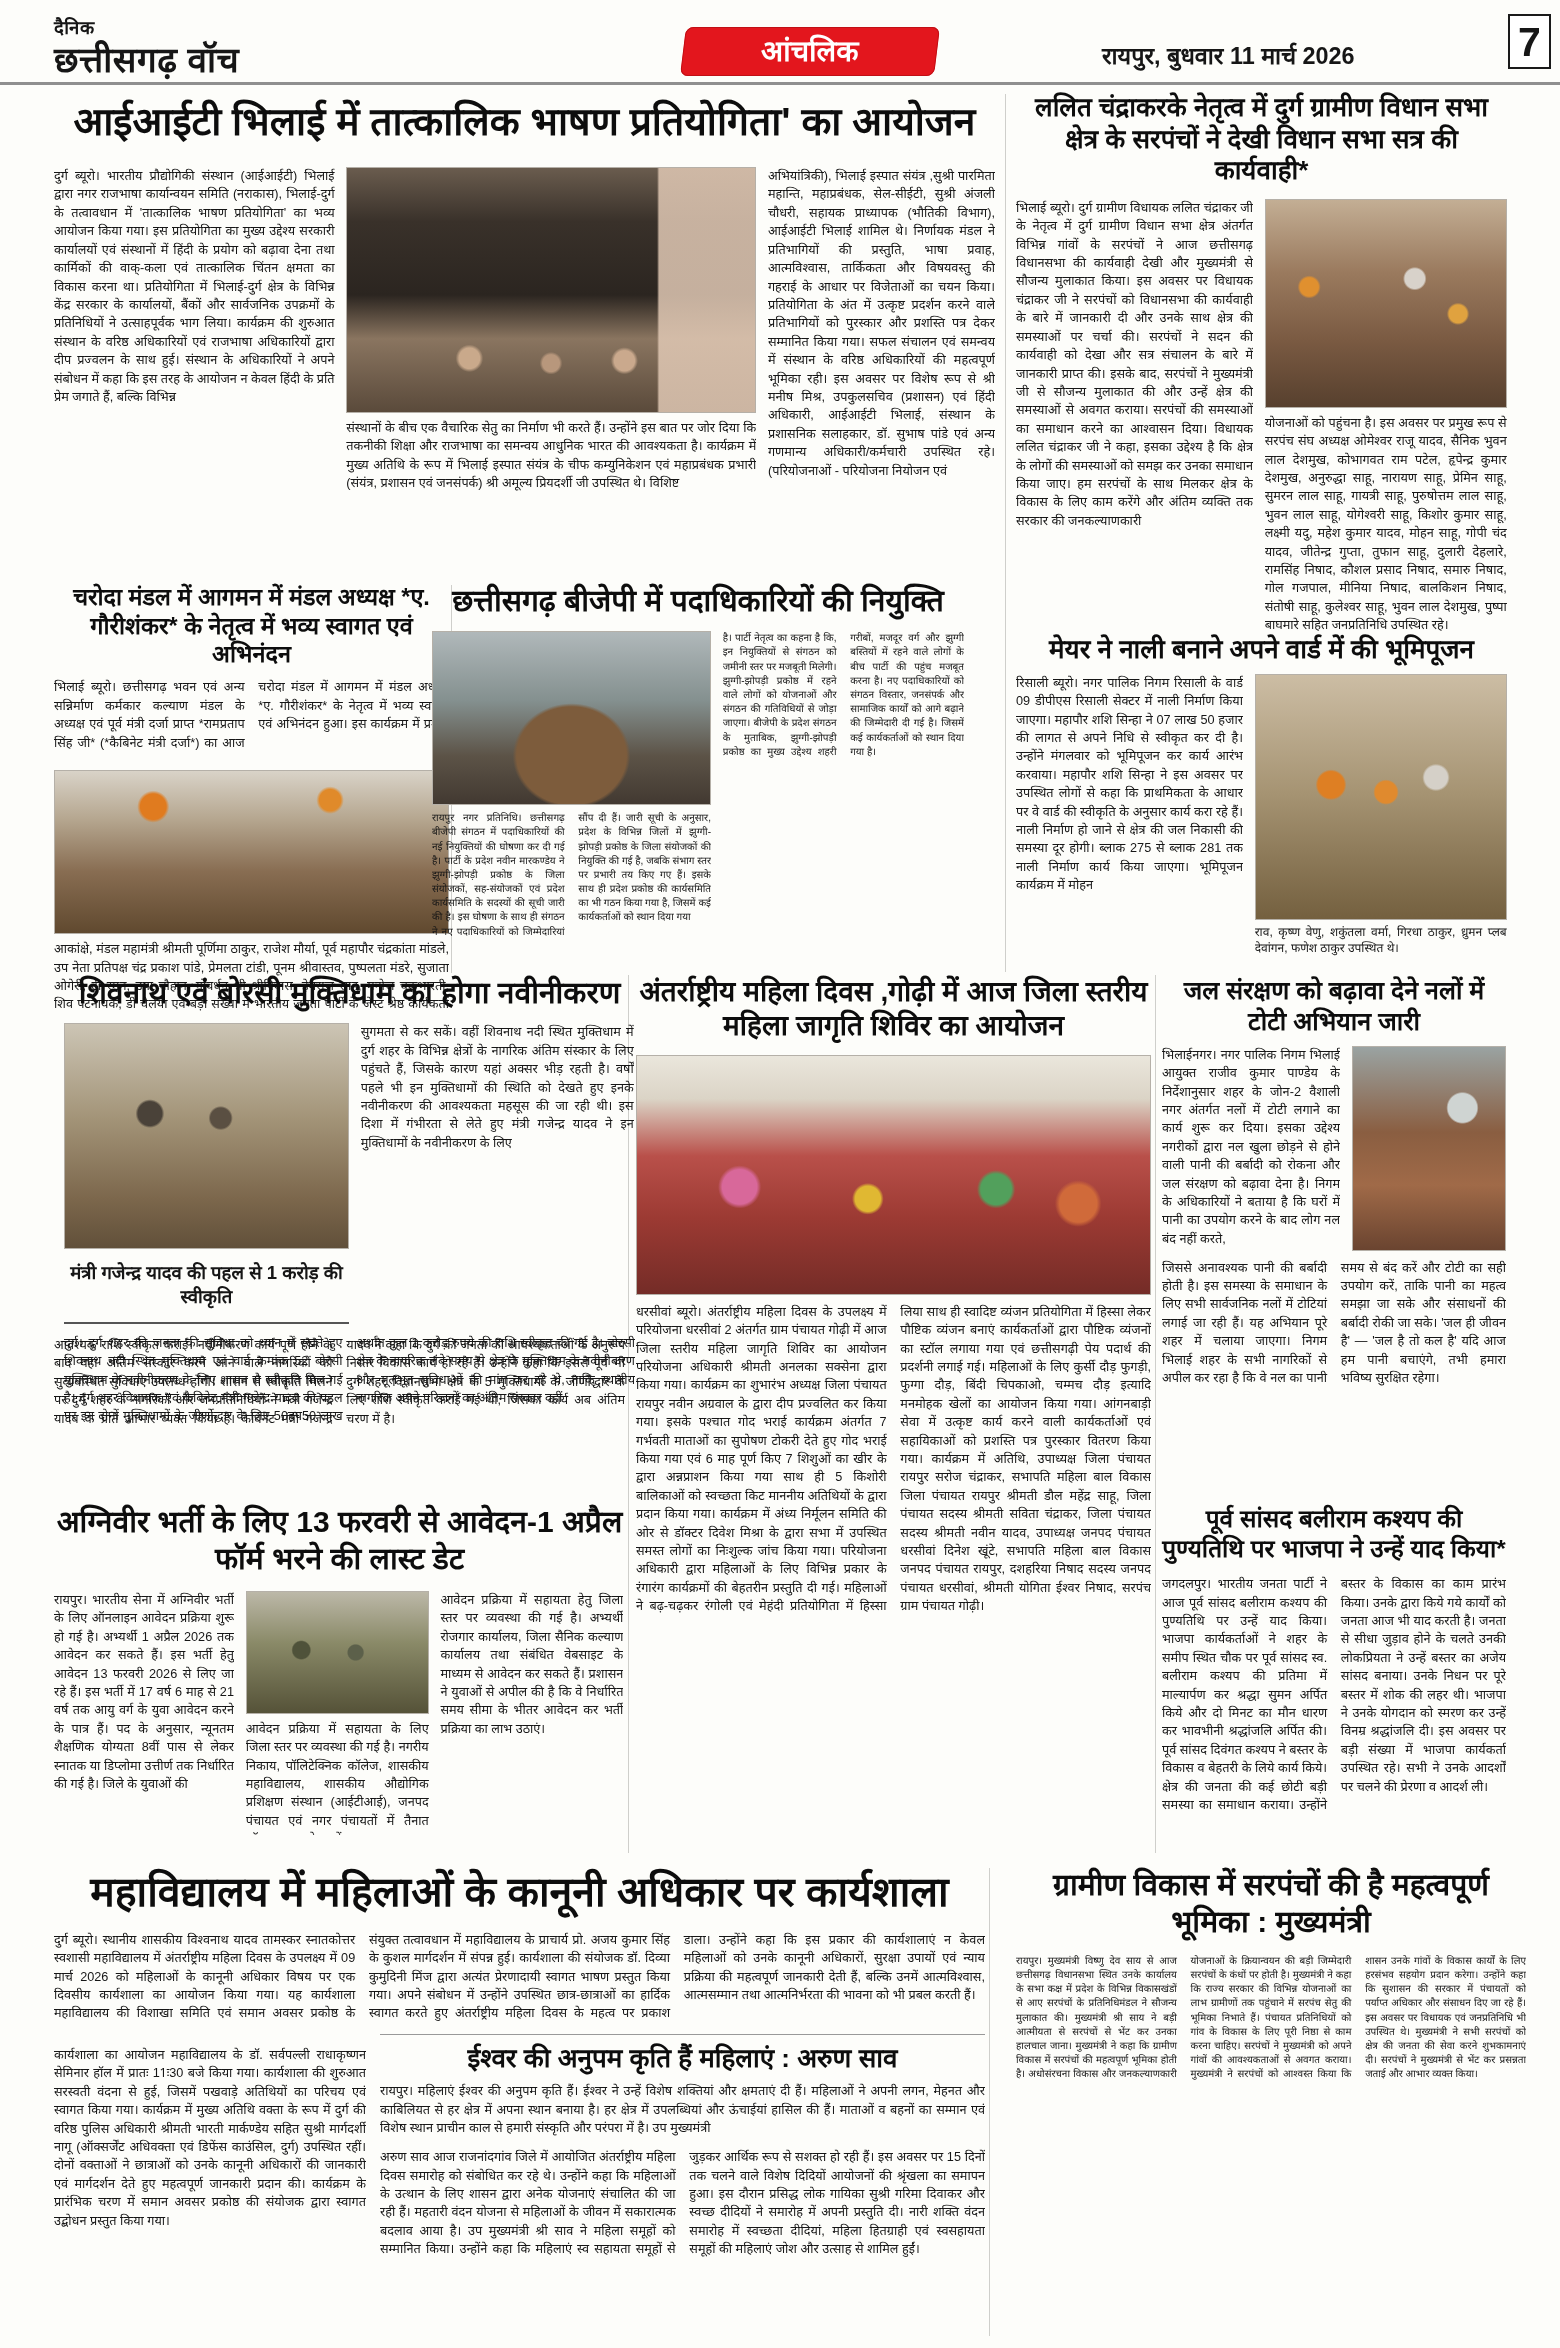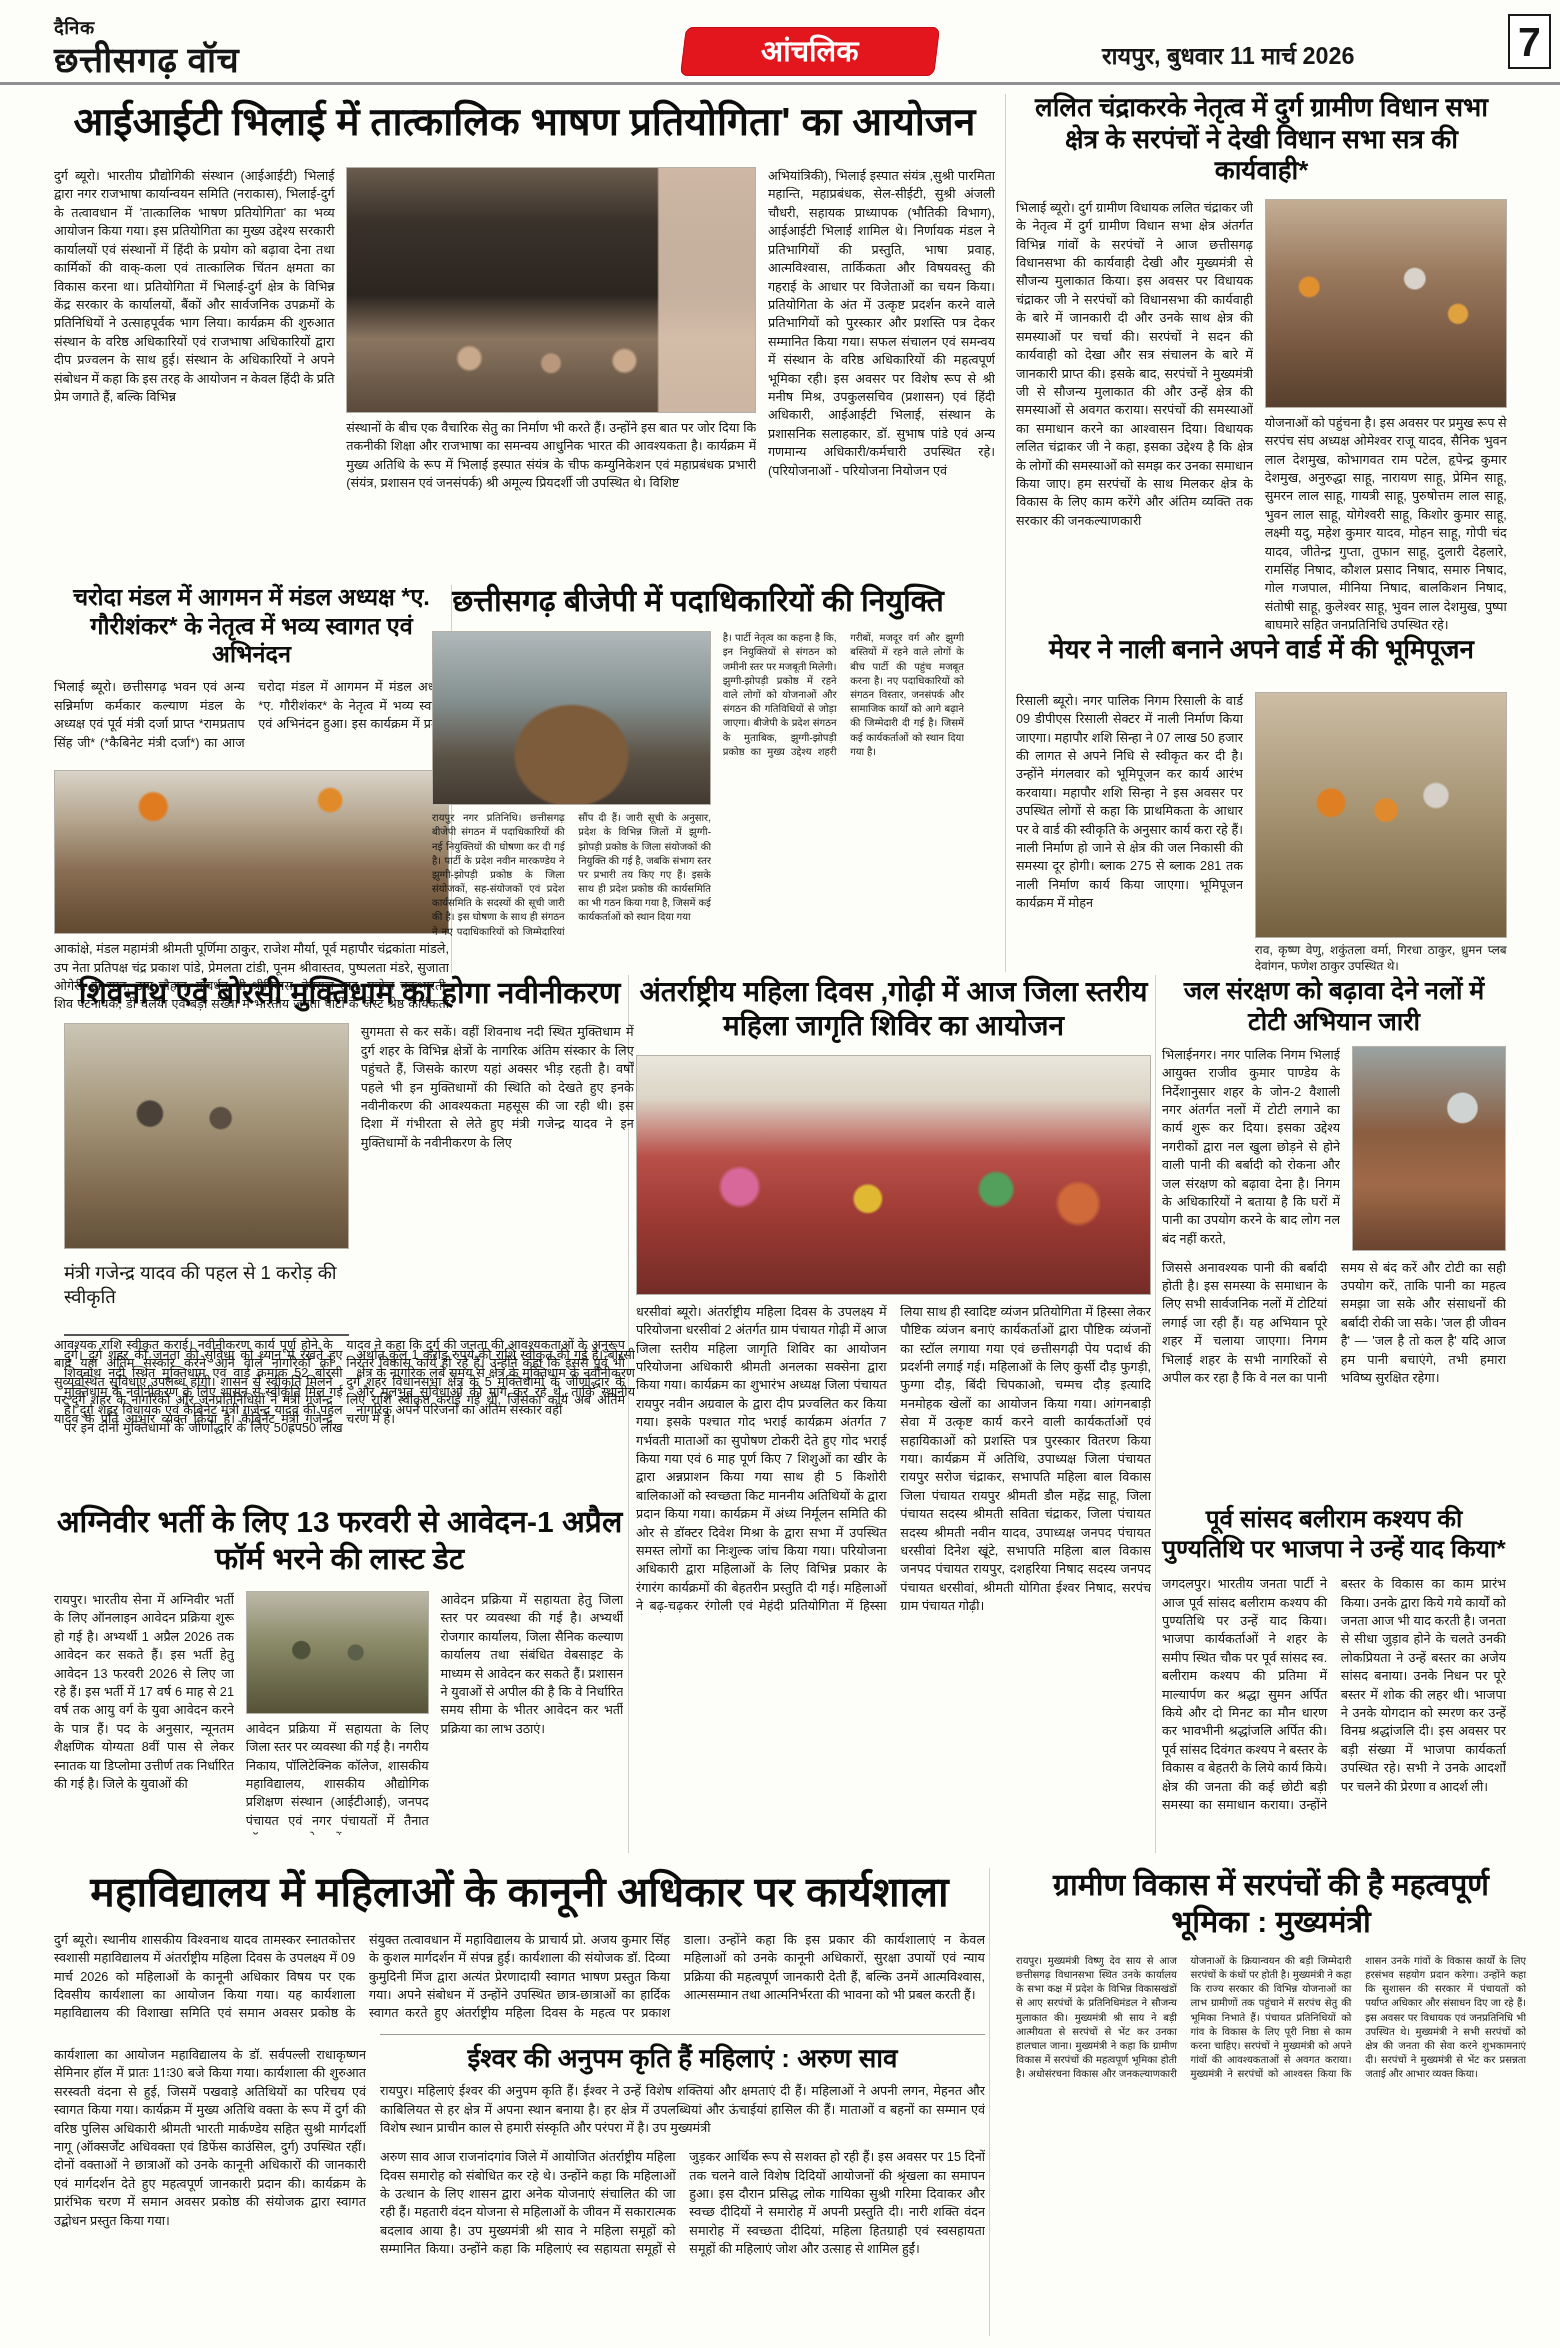--- a/index.html
+++ b/index.html
@@ -22,21 +22,21 @@
   .hl-xl{font-size:39px;}
   .hl-l{font-size:30px;}
   .hl-m{font-size:26px;}
   .hl-s{font-size:23.4px;}
   
   .bt{font-size:12.7px;line-height:1.45;text-align:justify;overflow:hidden;}
   .bt2{font-size:10px;line-height:1.42;text-align:justify;overflow:hidden;}
   .c2{column-count:2;column-gap:13.7px;}
   .c3{column-count:3;column-gap:13.7px;}
   .caption{font-size:12px;line-height:1.35;text-align:justify;overflow:hidden;}
-  .subhead{font-size:18.5px;font-weight:400;line-height:1.3;border-bottom:2px solid #555;padding-bottom:18px;}
+  .subhead{font-size:18.5px;font-weight:700;line-height:1.3;border-bottom:2px solid #555;padding-bottom:6px;text-align:center;}
   .flexrow{display:flex;gap:11.7px;}
   
   .photo{box-sizing:border-box;border:1px solid #b5b0a8;}
   .ph-iit{background:
       linear-gradient(90deg,rgba(0,0,0,0) 76%,rgba(224,200,180,.85) 76.5%),
       radial-gradient(circle at 30% 78%,#c9a98b 0 3%,transparent 4%),
       radial-gradient(circle at 50% 80%,#b8977c 0 3%,transparent 4%),
       radial-gradient(circle at 68% 79%,#caa98d 0 3%,transparent 4%),
       linear-gradient(180deg,#6a5c4e 0%,#39312a 22%,#2b2520 52%,#8a7560 70%,#5a4a3b 100%);}
   .ph-crowd1{background:
@@ -132,21 +132,21 @@
       <div style="width:279px;">
         <div class="photo ph-bjp" style="width:279px;height:174px;"></div>
         <div class="bt2 c2" style="height:152px;margin-top:5.9px;">रायपुर नगर प्रतिनिधि। छत्तीसगढ़ बीजेपी संगठन में पदाधिकारियों की नई नियुक्तियों की घोषणा कर दी गई है। पार्टी के प्रदेश नवीन मारकण्डेय ने झुग्गी-झोपड़ी प्रकोष्ठ के जिला संयोजकों, सह-संयोजकों एवं प्रदेश कार्यसमिति के सदस्यों की सूची जारी की है। इस घोषणा के साथ ही संगठन ने नए पदाधिकारियों को जिम्मेदारियां सौंप दी हैं। जारी सूची के अनुसार, प्रदेश के विभिन्न जिलों में झुग्गी-झोपड़ी प्रकोष्ठ के जिला संयोजकों की नियुक्ति की गई है, जबकि संभाग स्तर पर प्रभारी तय किए गए हैं। इसके साथ ही प्रदेश प्रकोष्ठ की कार्यसमिति का भी गठन किया गया है, जिसमें कई कार्यकर्ताओं को स्थान दिया गया</div>
       </div>
       <div class="bt2 c2" style="width:242px;height:332px;">है। पार्टी नेतृत्व का कहना है कि, इन नियुक्तियों से संगठन को जमीनी स्तर पर मजबूती मिलेगी। झुग्गी-झोपड़ी प्रकोष्ठ में रहने वाले लोगों को योजनाओं और संगठन की गतिविधियों से जोड़ा जाएगा। बीजेपी के प्रदेश संगठन के मुताबिक, झुग्गी-झोपड़ी प्रकोष्ठ का मुख्य उद्देश्य शहरी गरीबों, मजदूर वर्ग और झुग्गी बस्तियों में रहने वाले लोगों के बीच पार्टी की पहुंच मजबूत करना है। नए पदाधिकारियों को संगठन विस्तार, जनसंपर्क और सामाजिक कार्यों को आगे बढ़ाने की जिम्मेदारी दी गई है। जिसमें कई कार्यकर्ताओं को स्थान दिया गया है।</div>
     </div>
   </div>
 
   <div class="abs" style="left:1016px;top:634px;width:491px;">
     <div class="hl hl-m">मेयर ने नाली बनाने अपने वार्ड में की भूमिपूजन</div>
-    <div class="flexrow" style="margin-top:26px;height:291px;">
+    <div class="flexrow" style="margin-top:8px;height:291px;">
       <div class="bt" style="width:227px;height:291px;">रिसाली ब्यूरो। नगर पालिक निगम रिसाली के वार्ड 09 डीपीएस रिसाली सेक्टर में नाली निर्माण किया जाएगा। महापौर शशि सिन्हा ने 07 लाख 50 हजार की लागत से अपने निधि से स्वीकृत कर दी है। उन्होंने मंगलवार को भूमिपूजन कर कार्य आरंभ करवाया। महापौर शशि सिन्हा ने इस अवसर पर उपस्थित लोगों से कहा कि प्राथमिकता के आधार पर वे वार्ड की स्वीकृति के अनुसार कार्य करा रहे हैं। नाली निर्माण हो जाने से क्षेत्र की जल निकासी की समस्या दूर होगी। ब्लाक 275 से ब्लाक 281 तक नाली निर्माण कार्य किया जाएगा। भूमिपूजन कार्यक्रम में मोहन</div>
       <div style="width:252px;">
         <div class="photo ph-mayor" style="width:252px;height:246px;"></div>
         <div class="caption" style="height:39px;margin-top:3.9px;">राव, कृष्ण वेणु, शकुंतला वर्मा, गिरधा ठाकुर, ध्रुमन प्लब देवांगन, फणेश ठाकुर उपस्थित थे।</div>
       </div>
     </div>
   </div>
 
   <div class="abs" style="left:64px;top:975px;width:571px;">
     <div class="hl hl-l">शिवनाथ एवं बोरसी मुक्तिधाम का होगा नवीनीकरण</div>

